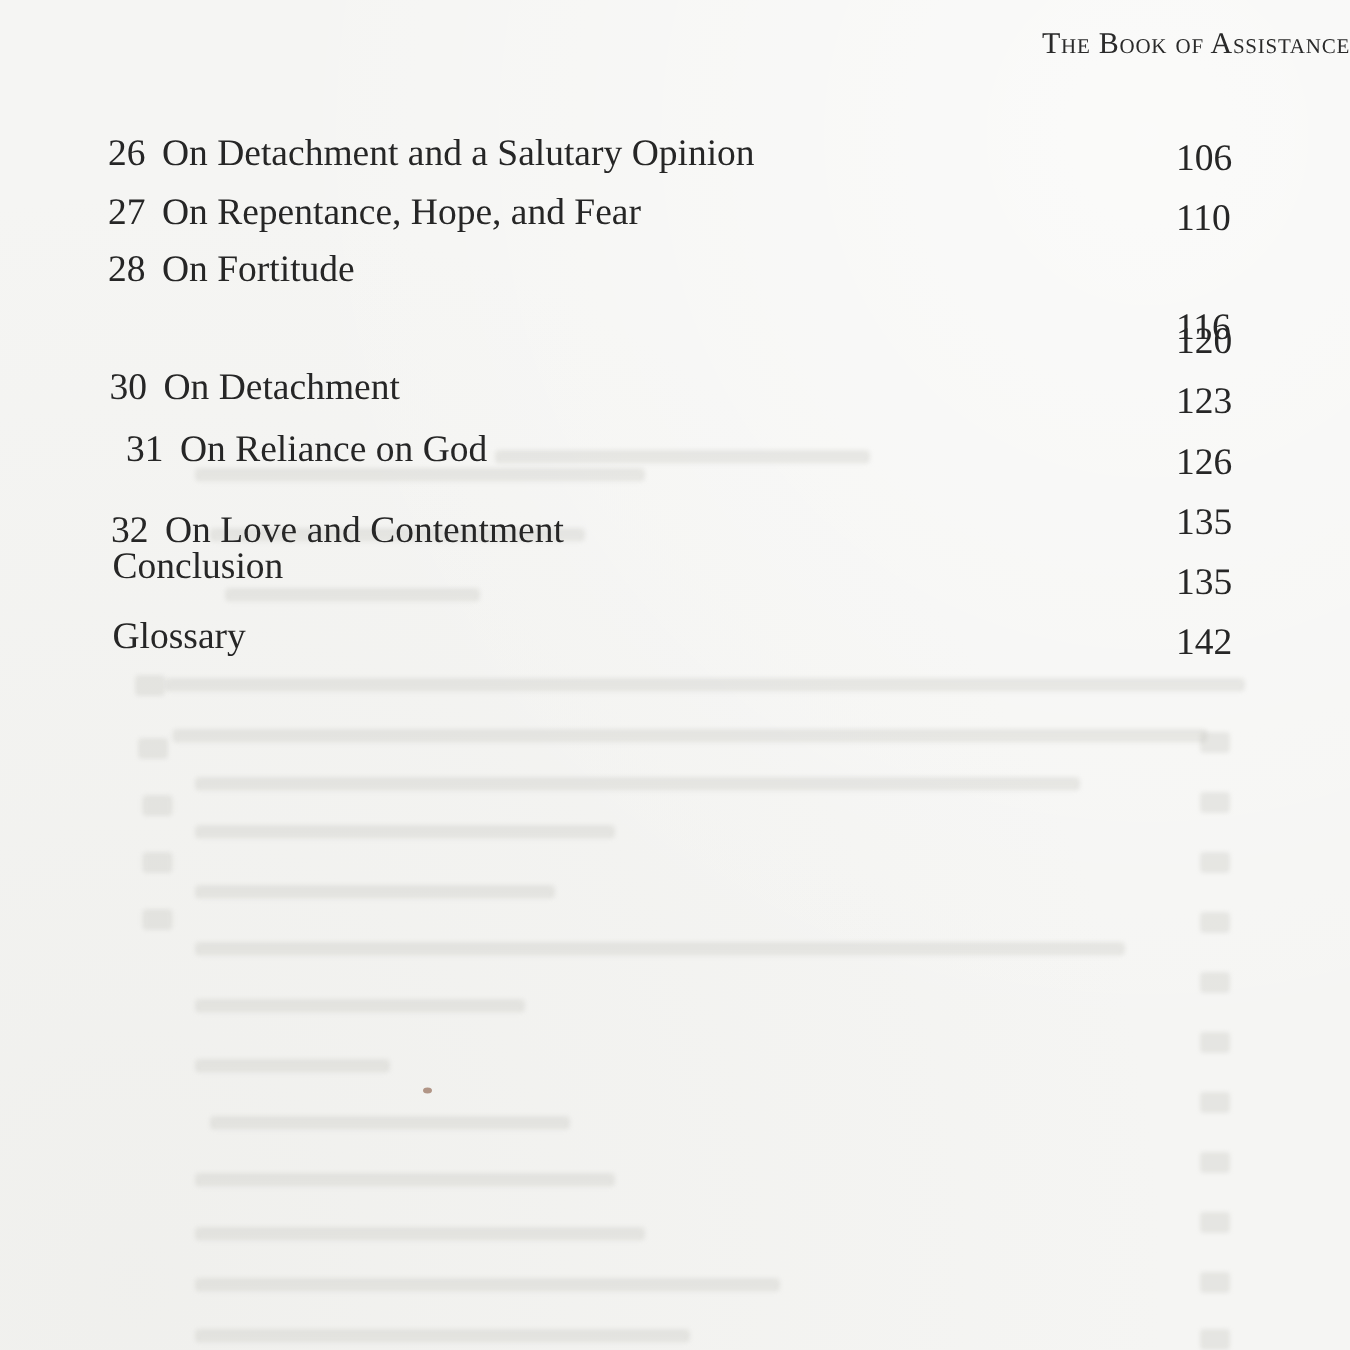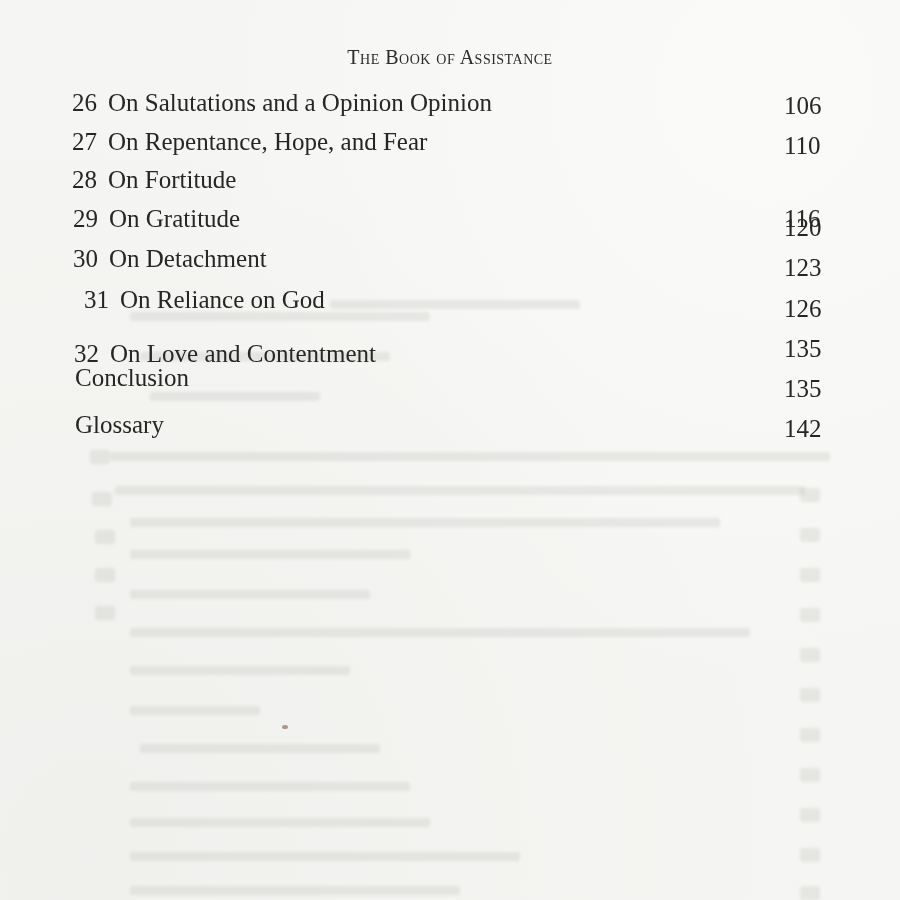--- a/index.html
+++ b/index.html
@@ -18,24 +18,24 @@
       height: 900px;
       background:
         radial-gradient(ellipse at 85% 10%, rgba(255,255,255,0.55), rgba(255,255,255,0) 55%),
         radial-gradient(ellipse at 10% 95%, rgba(230,230,226,0.35), rgba(230,230,226,0) 60%),
         #f5f5f3;
       font-family: "Liberation Serif", "DejaVu Serif", serif;
       color: #262626;
     }
     .running-head {
       position: absolute;
-      top: 46px;
+      top: 18px;
       left: 0;
       width: 900px;
-      text-align: center;
+      text-align: right;
       font-size: 20px;
       font-variant: small-caps;
       letter-spacing: 0.5px;
       color: #2a2a2a;
     }
     .entries {
       position: absolute;
       left: 0;
       top: 0;
       width: 900px;
@@ -134,37 +134,34 @@
     <div class="ghost-num" style="left:800px;top:808px;"></div>
     <div class="ghost-num" style="left:800px;top:848px;"></div>
     <div class="ghost-num" style="left:800px;top:886px;"></div>
   </div>
 
   <div class="running-head">The Book of Assistance</div>
 
   <div class="entries">
 
     <div class="entry-title" style="left:72px;top:90px;">
-      <span class="num">26</span><span>On Salutations and a Opinion Opinion</span>
+      <span class="num">26</span><span>On Detachment and a Salutary Opinion</span>
     </div>
     <div class="entry-page" style="top:93px;">106</div>
 
     <div class="entry-title" style="left:72px;top:129px;">
       <span class="num">27</span><span>On Repentance, Hope, and Fear</span>
     </div>
     <div class="entry-page" style="top:133px;">110</div>
 
     <div class="entry-title" style="left:72px;top:167px;">
       <span class="num">28</span><span>On Fortitude</span>
     </div>
     <div class="entry-page" style="top:174px;margin-top:32px;">116</div>
 
-    <div class="entry-title" style="left:73px;top:206px;">
-      <span class="num">29</span><span>On Gratitude</span>
-    </div>
     <div class="entry-page" style="top:215px;">120</div>
 
     <div class="entry-title" style="left:73px;top:246px;">
       <span class="num">30</span><span>On Detachment</span>
     </div>
     <div class="entry-page" style="top:255px;">123</div>
 
     <div class="entry-title" style="left:84px;top:287px;">
       <span class="num">31</span><span>On Reliance on God</span>
     </div>

